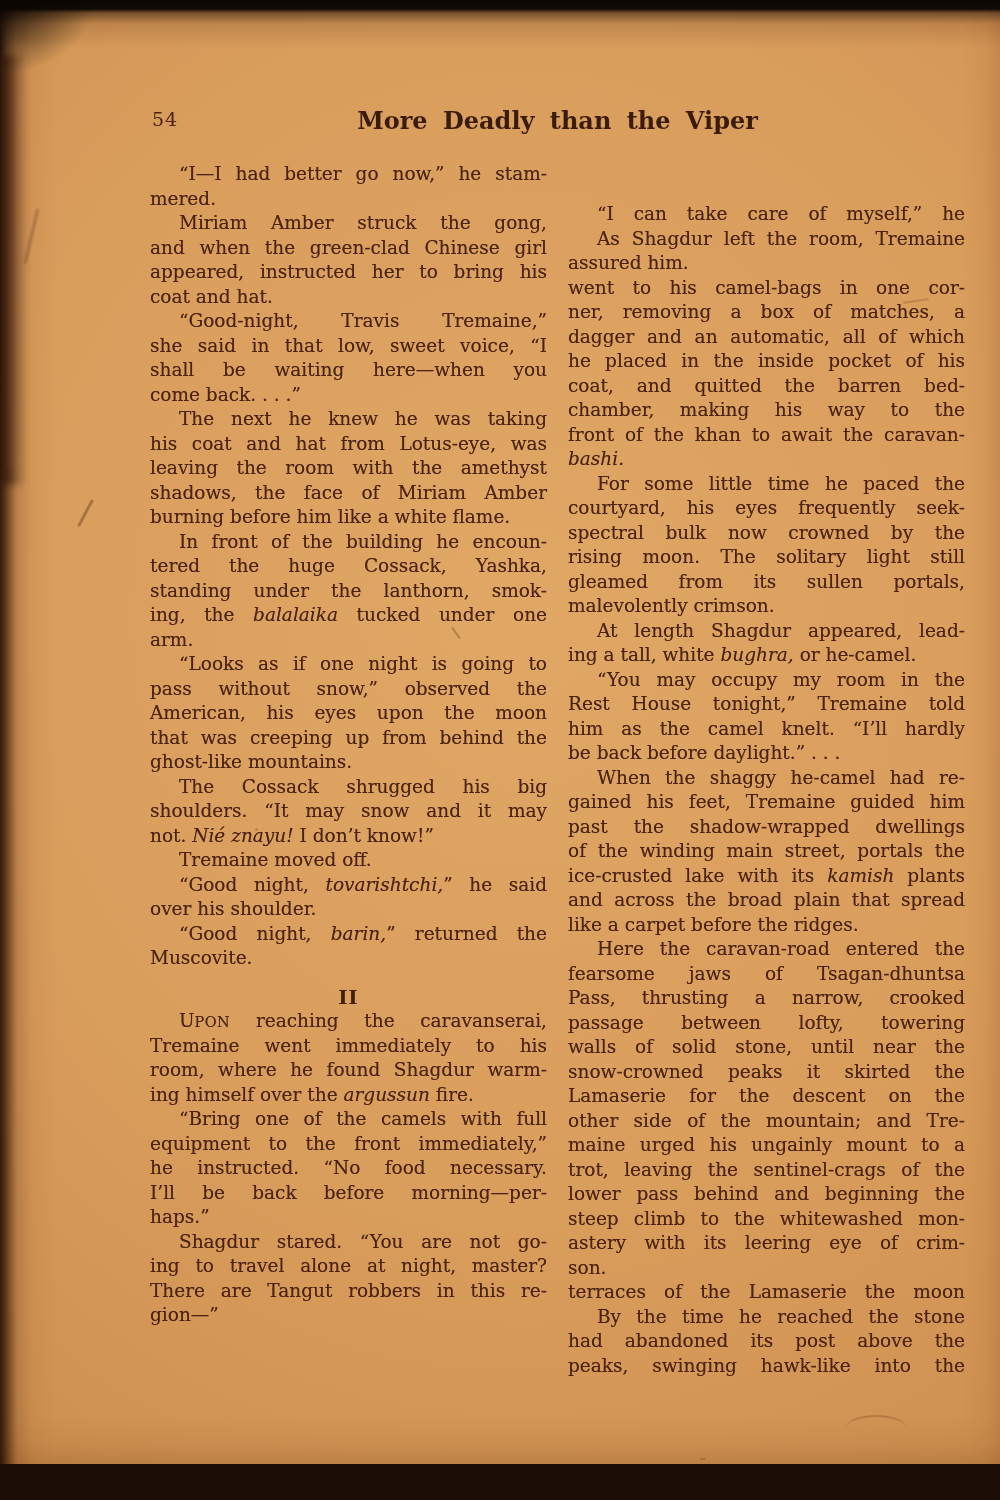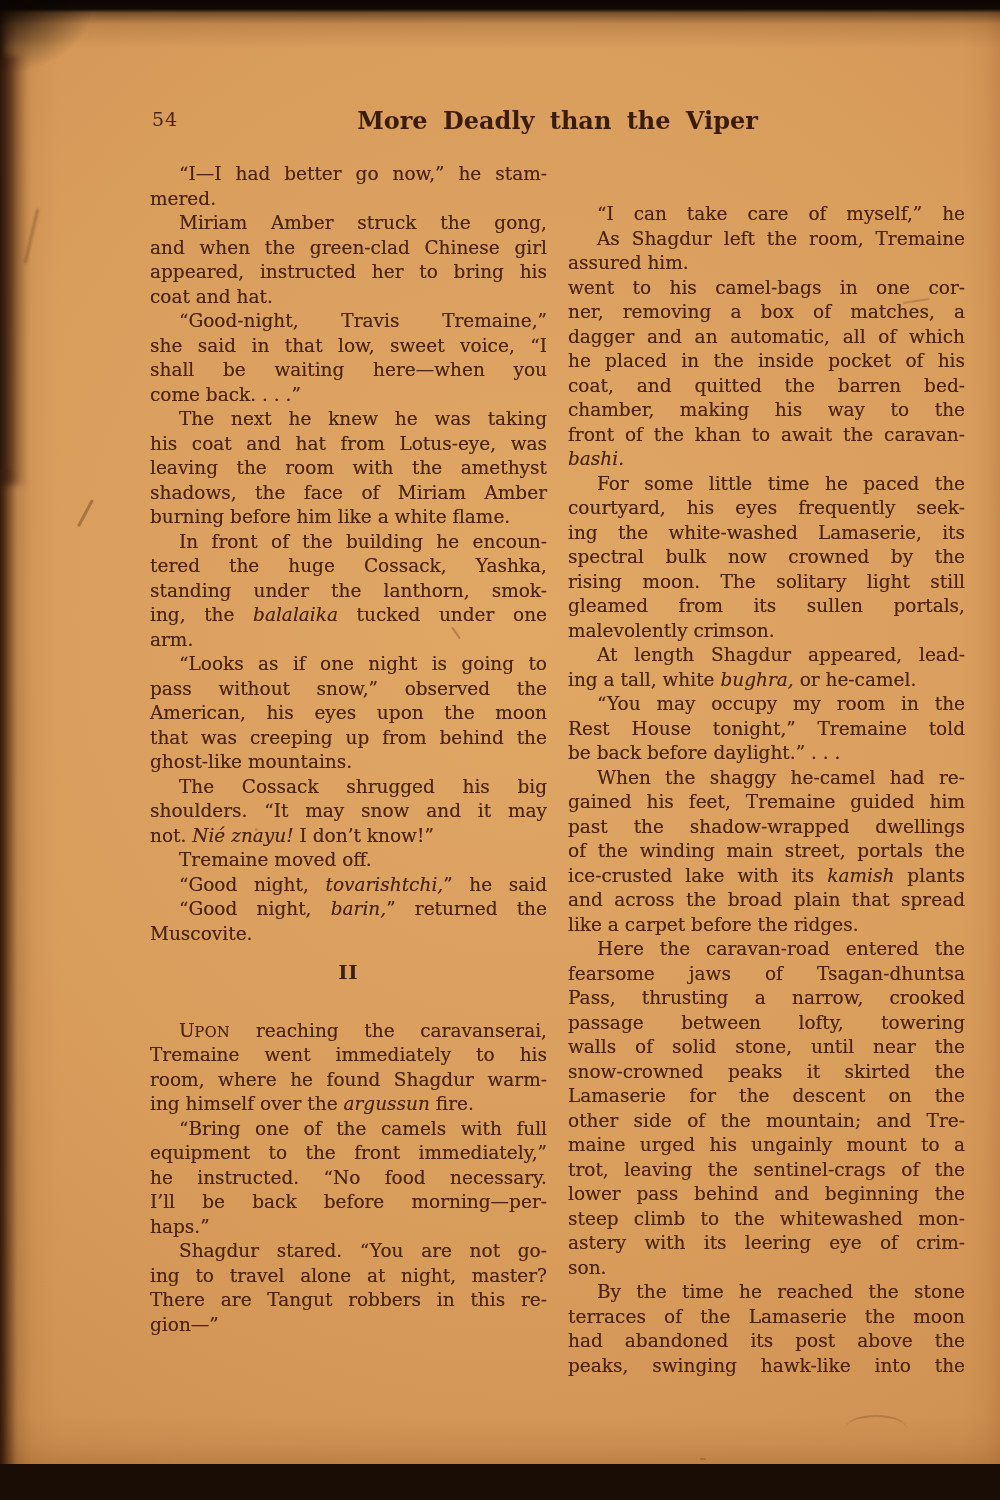--- a/index.html
+++ b/index.html
@@ -30,21 +30,21 @@
     text-shadow:0 0 .5px rgba(74,35,20,.55);}
   .column-left{left:150px;}
   .column-right{left:568px;margin-top:40px;}
 
   .line{height:24.5px;line-height:24.5px;text-align:justify;text-align-last:justify;}
   .line.first{text-indent:29px;}
   .line.last{text-align-last:left;}
   .line em{font-style:italic;}
   .sc{font-size:.78em;text-transform:uppercase;letter-spacing:.5px;margin-top:44px;}
   .section-heading{height:24.5px;line-height:24.5px;text-align:center;font-weight:bold;
-    font-size:19px;letter-spacing:1px;margin-top:14px;margin-bottom:34px;color:#3f1f10;}
+    font-size:19px;letter-spacing:1px;margin-top:14px;color:#3f1f10;}
 
   .artifact{position:absolute;background:rgba(62,30,14,.55);border-radius:2px;}
   .a1{left:84px;top:498px;width:2.5px;height:30px;transform:rotate(28deg);opacity:.6;}
   .a2{left:30px;top:208px;width:3px;height:56px;transform:rotate(13deg);opacity:.5;filter:blur(1px);}
   .a3{left:455px;top:626px;width:2px;height:14px;transform:rotate(-35deg);opacity:.5;}
   .a4{left:700px;top:1458px;width:6px;height:2px;opacity:.4;}
   .a5{left:845px;top:1415px;width:62px;height:26px;background:transparent;
     border-top:2px solid rgba(120,70,35,.32);border-radius:50%;}
   .a6{left:903px;top:300px;width:26px;height:2px;transform:rotate(-8deg);opacity:.35;}
   .a7{left:255px;top:828px;width:3px;height:3px;border-radius:50%;opacity:.4;}
@@ -84,20 +84,21 @@
       <div class="line first">“Looks as if one night is going to</div>
       <div class="line">pass without snow,” observed the</div>
       <div class="line">American, his eyes upon the moon</div>
       <div class="line">that was creeping up from behind the</div>
       <div class="line last">ghost-like mountains.</div>
       <div class="line first">The Cossack shrugged his big</div>
       <div class="line">shoulders.  “It may snow and it may</div>
       <div class="line last">not.  <em>Nié znayu!</em>  I don’t know!”</div>
       <div class="line first last">Tremaine moved off.</div>
       <div class="line first">“Good night, <em>tovarishtchi,</em>” he said</div>
+      <div class="line last">over his shoulder.</div>
       <div class="line first">“Good night, <em>barin,</em>” returned the</div>
       <div class="line last">Muscovite.</div>
       <div class="section-heading">II</div>
       <div class="line first">U<span class="sc">pon</span> reaching the caravanserai,</div>
       <div class="line">Tremaine went immediately to his</div>
       <div class="line">room, where he found Shagdur warm-</div>
       <div class="line last">ing himself over the <em>argussun</em> fire.</div>
       <div class="line first">“Bring one of the camels with full</div>
       <div class="line">equipment to the front immediately,”</div>
       <div class="line">he instructed.  “No food necessary.</div>
@@ -115,29 +116,29 @@
       <div class="line">went to his camel-bags in one cor-</div>
       <div class="line">ner, removing a box of matches, a</div>
       <div class="line">dagger and an automatic, all of which</div>
       <div class="line">he placed in the inside pocket of his</div>
       <div class="line">coat, and quitted the barren bed-</div>
       <div class="line">chamber, making his way to the</div>
       <div class="line">front of the khan to await the caravan-</div>
       <div class="line last"><em>bashi.</em></div>
       <div class="line first">For some little time he paced the</div>
       <div class="line">courtyard, his eyes frequently seek-</div>
-      <div class="line">ing the white-washed Lamaserie, its</div>
       <div class="line">spectral bulk now crowned by the</div>
       <div class="line">rising moon.  The solitary light still</div>
       <div class="line">gleamed from its sullen portals,</div>
       <div class="line last">malevolently crimson.</div>
       <div class="line first">At length Shagdur appeared, lead-</div>
       <div class="line last">ing a tall, white <em>bughra,</em> or he-camel.</div>
       <div class="line first">“You may occupy my room in the</div>
       <div class="line">Rest House tonight,” Tremaine told</div>
+      <div class="line">him as the camel knelt.  “I’ll hardly</div>
       <div class="line last">be back before daylight.” . . .</div>
       <div class="line first">When the shaggy he-camel had re-</div>
       <div class="line">gained his feet, Tremaine guided him</div>
       <div class="line">past the shadow-wrapped dwellings</div>
       <div class="line">of the winding main street, portals the</div>
       <div class="line">ice-crusted lake with its <em>kamish</em> plants</div>
       <div class="line">and across the broad plain that spread</div>
       <div class="line last">like a carpet before the ridges.</div>
       <div class="line first">Here the caravan-road entered the</div>
       <div class="line">fearsome jaws of Tsagan-dhuntsa</div>
@@ -146,22 +147,22 @@
       <div class="line">walls of solid stone, until near the</div>
       <div class="line">snow-crowned peaks it skirted the</div>
       <div class="line">Lamaserie for the descent on the</div>
       <div class="line">other side of the mountain; and Tre-</div>
       <div class="line">maine urged his ungainly mount to a</div>
       <div class="line">trot, leaving the sentinel-crags of the</div>
       <div class="line">lower pass behind and beginning the</div>
       <div class="line">steep climb to the whitewashed mon-</div>
       <div class="line">astery with its leering eye of crim-</div>
       <div class="line last">son.</div>
+      <div class="line">terraces of the Lamaserie the moon</div>
       <div class="line first">By the time he reached the stone</div>
-      <div class="line">terraces of the Lamaserie the moon</div>
       <div class="line">had abandoned its post above the</div>
       <div class="line">peaks, swinging hawk-like into the</div>
     </div>
 
   <div class="artifact a1"></div>
   <div class="artifact a2"></div>
   <div class="artifact a3"></div>
   <div class="artifact a4"></div>
   <div class="artifact a5"></div>
   <div class="artifact a6"></div>

